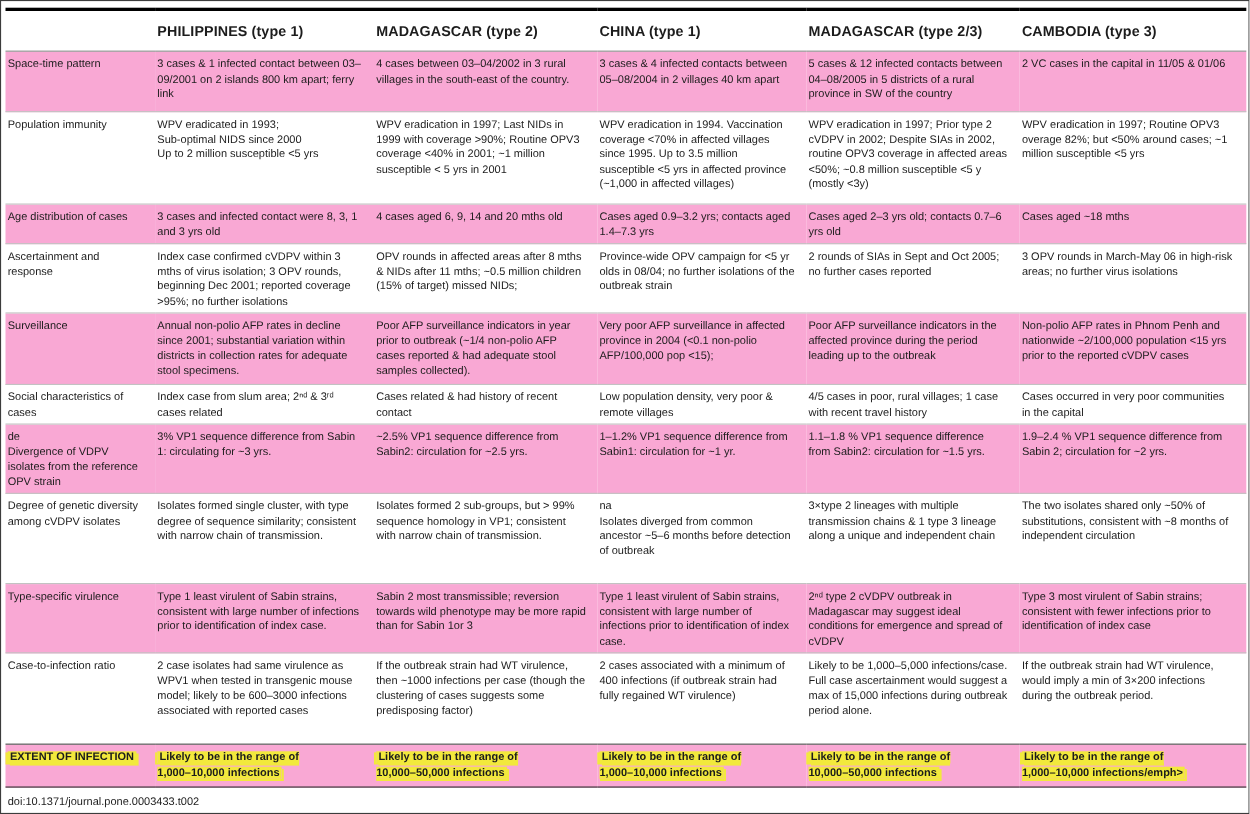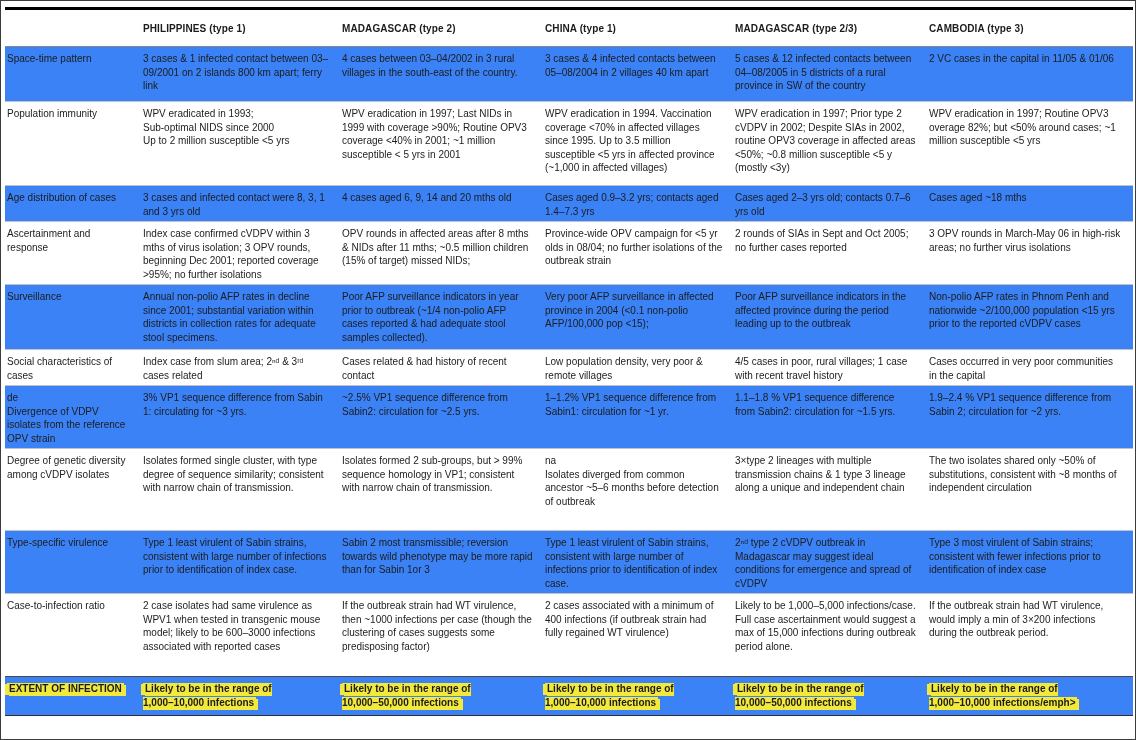--- a/index.html
+++ b/index.html
@@ -26,37 +26,37 @@
   col.c-2 { width: 203px; }
   col.c-3 { width: 190px; }
   col.c-4 { width: 194px; }
   col.c-5 { width: 206px; }
 
   thead th {
     border-top: 3px solid #000;
     border-bottom: 1px solid #8a8a8a;
     text-align: left;
     vertical-align: middle;
-    font-size: 10px;
+    font-size: 13px;
     font-weight: bold;
     height: 38px;
     padding: 2px 8px 2px 2px;
     letter-spacing: 0.1px;
   }
   tbody th, tbody td {
     vertical-align: top;
     text-align: left;
     font-size: 10px;
     line-height: 13.5px;
     padding: 5px 10px 3px 2px;
     font-weight: normal;
     white-space: pre-line;
     border-top: 1px solid #c2c2c2;
   }
-  tbody tr.shaded th, tbody tr.shaded td { background: #3b82f6; }
+  tbody tr.shaded th, tbody tr.shaded td { background: #f9a8d4; }
   tbody tr.extent th, tbody tr.extent td {
     border-top: 1px solid #4a4a4a;
     border-bottom: 1.5px solid #2e2e2e;
     font-weight: bold;
     margin-left: 47px;
   }
   .hl {
     background: #f2e93c;
     box-shadow: 2px 2px 0 #f2e93c, -2px 1px 0 #f2e93c;
     padding: 0 2px;
@@ -196,13 +196,14 @@
 10,000–50,000 infections</span></td>
           <td><span class="hl">Likely to be in the range of
 1,000–10,000 infections</span></td>
           <td><span class="hl">Likely to be in the range of
 10,000–50,000 infections</span></td>
           <td><span class="hl">Likely to be in the range of
 1,000–10,000 infections/emph&gt;</span></td>
         </tr>
       </tbody>
   </table>
+  <div class="doi">doi:10.1371/journal.pone.0003433.t002</div>
 </div>
 
 </body></html>

